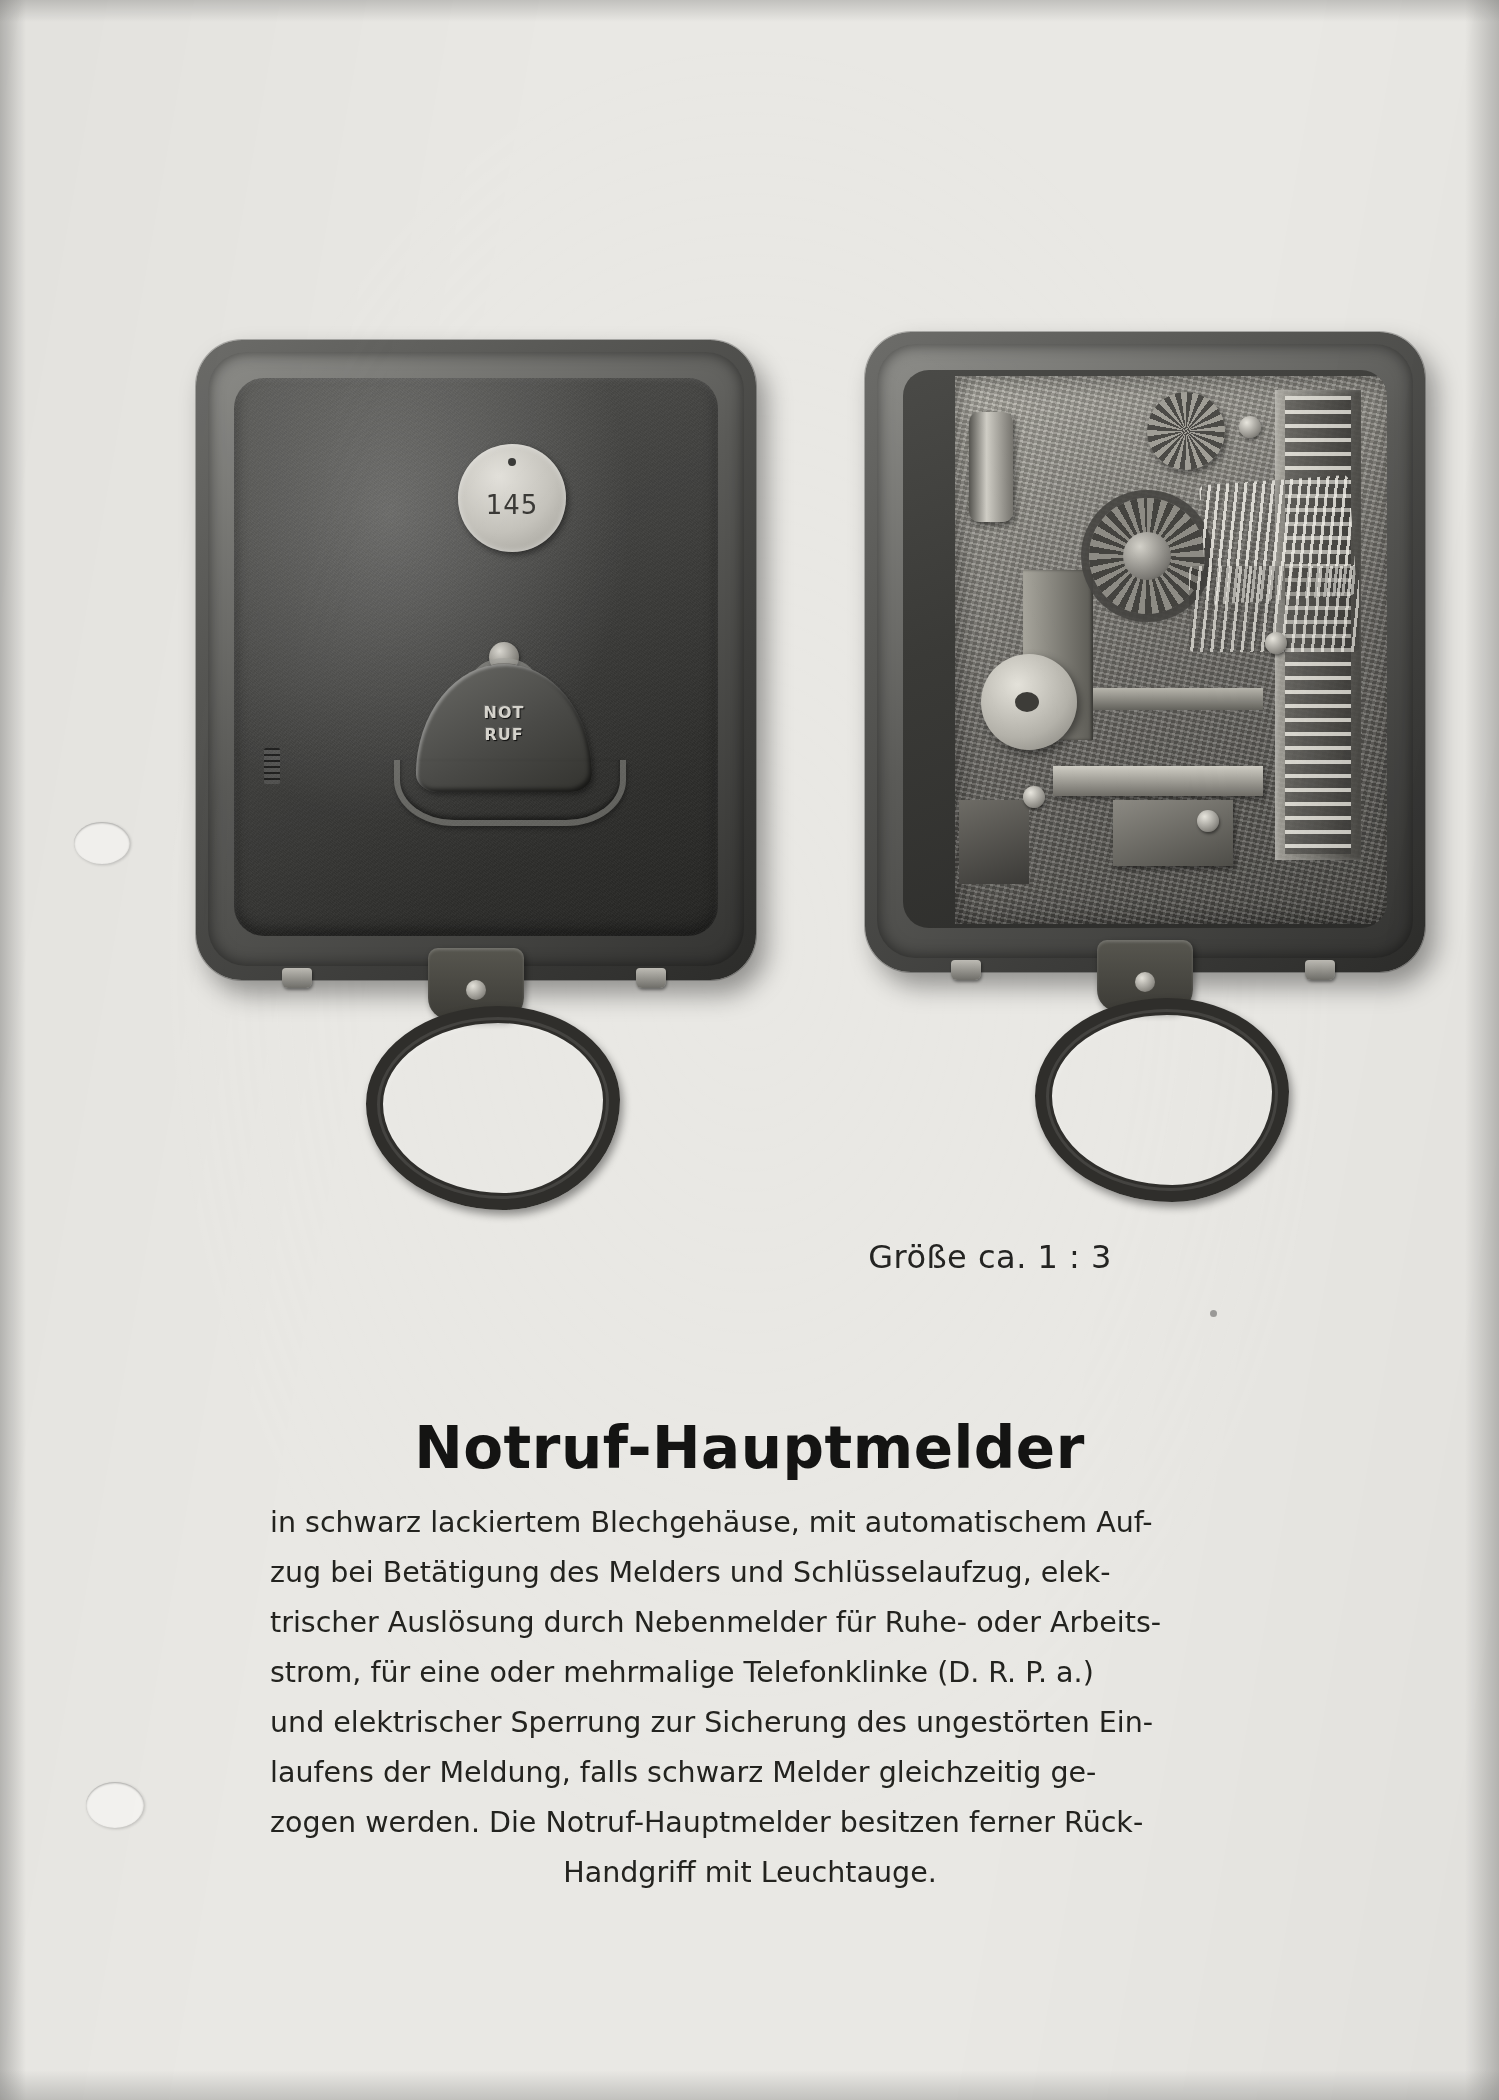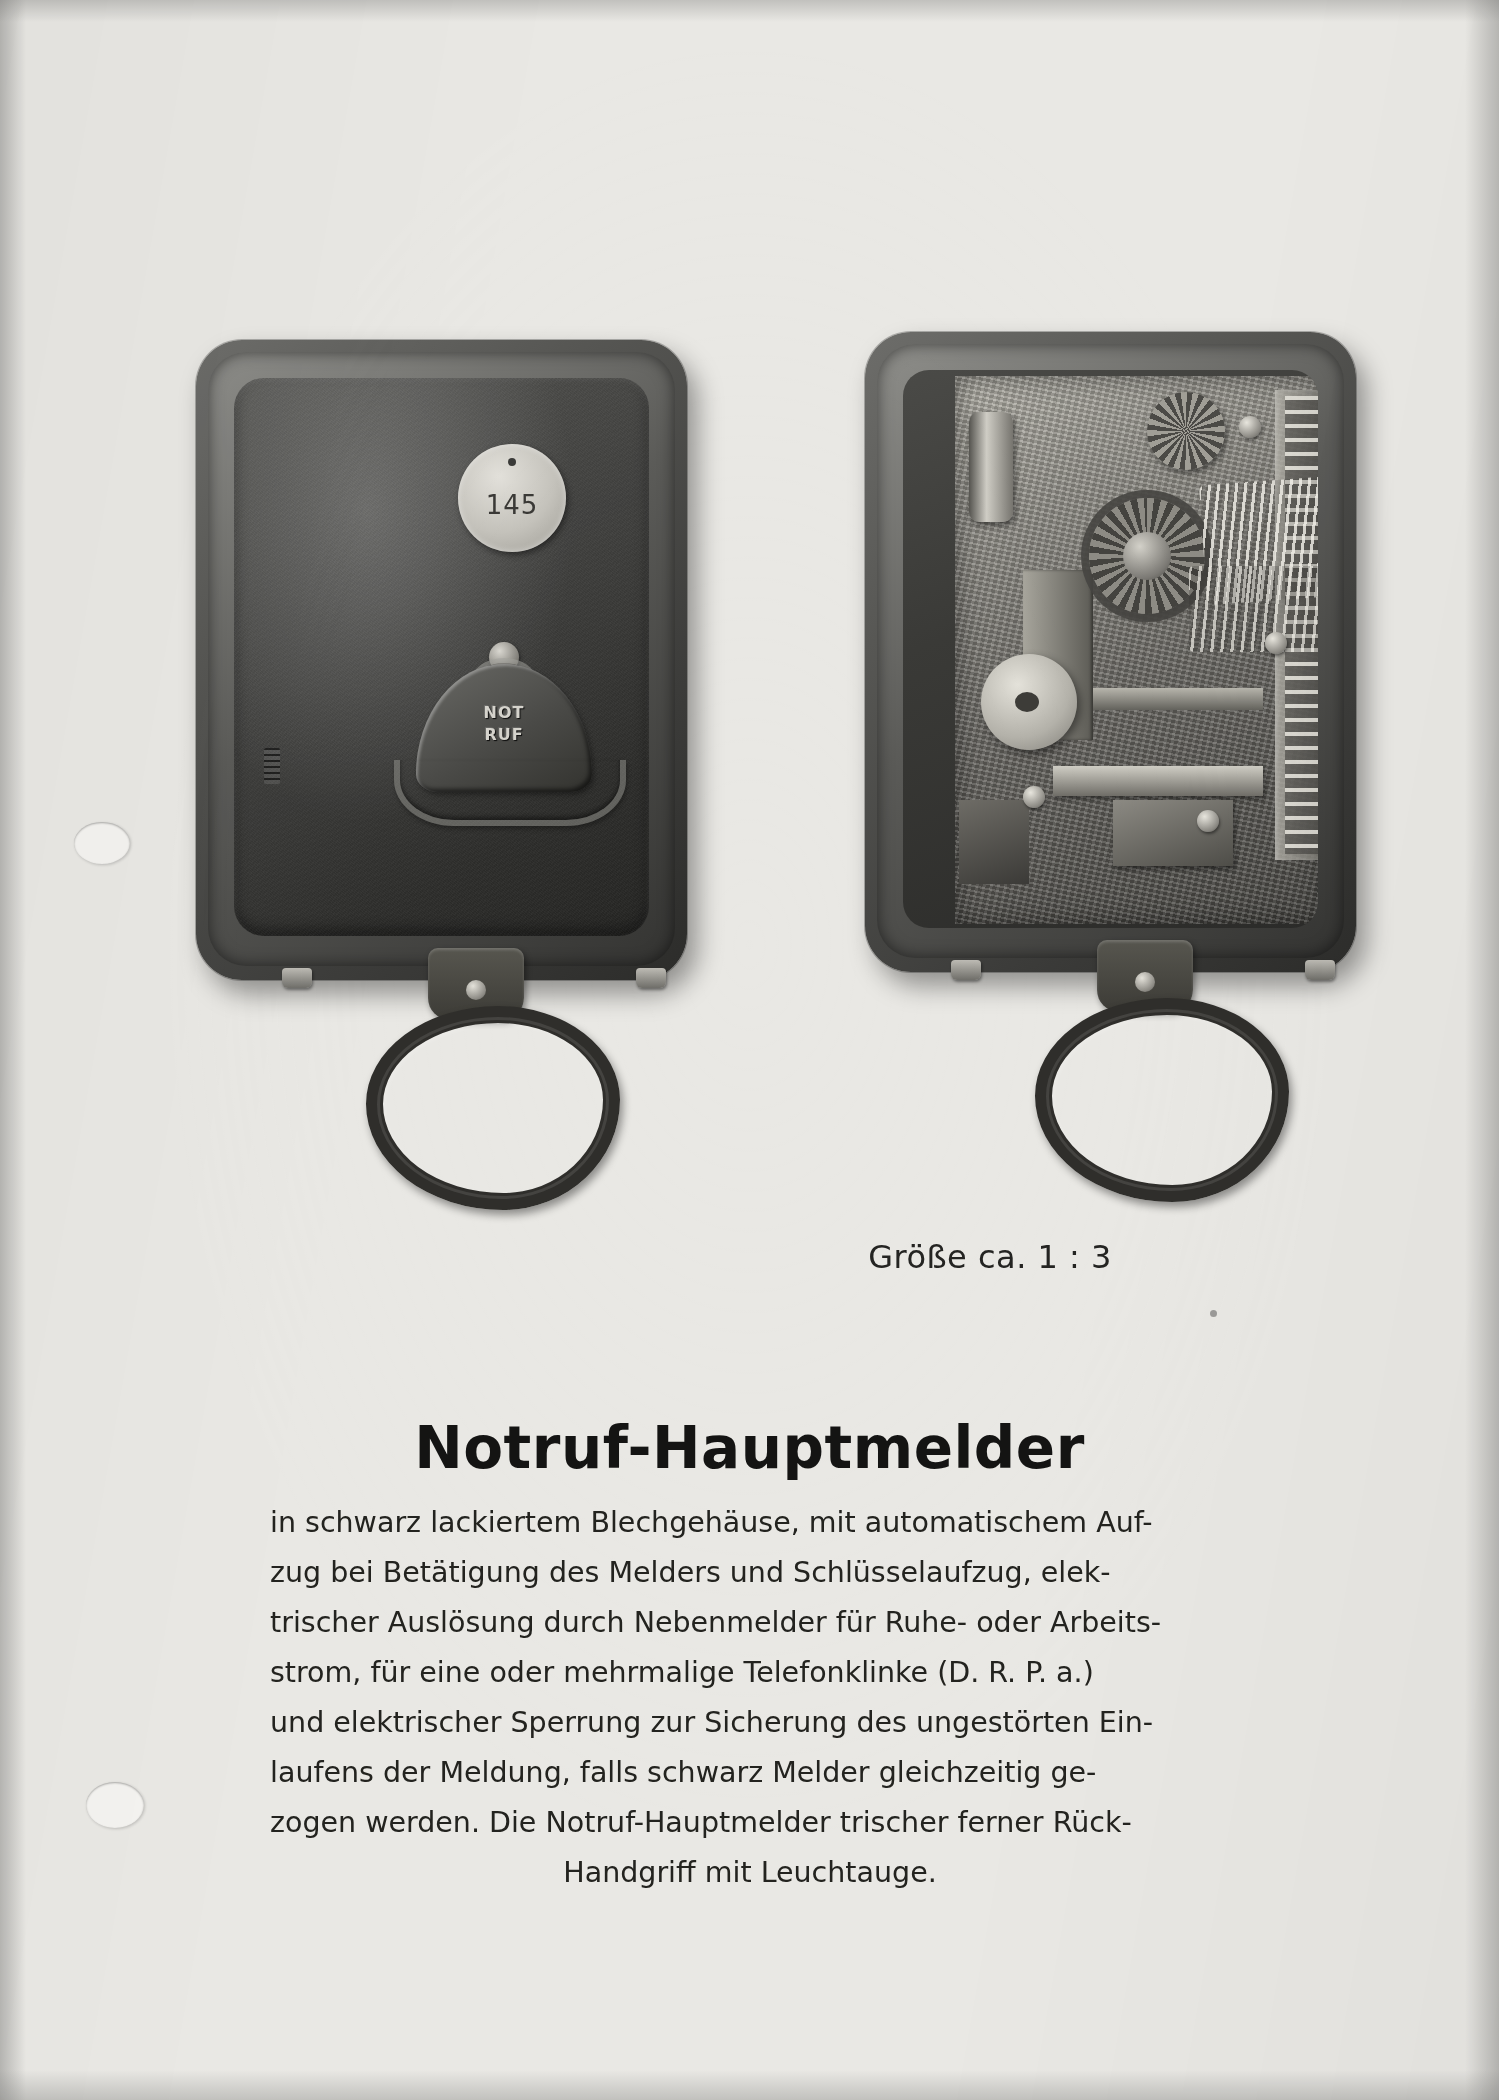--- a/index.html
+++ b/index.html
@@ -78,21 +78,21 @@
     position: absolute;
     width: 560px;
     height: 650px;
   }
   .device.left  { left: 196px; top: 40px; }
   .device.right { left: 865px; top: 32px; }
 
   .case-outer {
     position: absolute;
     left: 0; top: 0;
-    width: 491px;
+    width: 560px;
     height: 640px;
     border-radius: 46px;
     background: linear-gradient(140deg, #6d6d6a 0%, #575754 30%, #3d3d3b 70%, #2c2c2a 100%);
     box-shadow: 10px 14px 26px rgba(0,0,0,0.38), 0 0 0 1px rgba(0,0,0,0.25);
   }
   .case-rim {
     position: absolute;
     left: 12px; top: 12px;
     right: 12px; bottom: 14px;
     border-radius: 38px;
@@ -541,18 +541,18 @@
   <h1 class="title">Notruf-Hauptmelder</h1>
 
   <div class="body">
     <p>
       <span class="ln just">in schwarz lackiertem Blechgehäuse, mit automatischem Auf-</span>
       <span class="ln just">zug bei Betätigung des Melders und Schlüsselaufzug, elek-</span>
       <span class="ln just">trischer Auslösung durch Nebenmelder für Ruhe- oder Arbeits-</span>
       <span class="ln just">strom, für eine oder mehrmalige Telefonklinke (D. R. P. a.)</span>
       <span class="ln just">und elektrischer Sperrung zur Sicherung des ungestörten Ein-</span>
       <span class="ln just">laufens der Meldung, falls schwarz Melder gleichzeitig ge-</span>
-      <span class="ln just">zogen werden. Die Notruf-Hauptmelder trischer ferner Rück-</span>
+      <span class="ln just">zogen werden. Die Notruf-Hauptmelder besitzen ferner Rück-</span>
       <span class="ln center">Handgriff mit Leuchtauge.</span>
     </p>
   </div>
 
 </div>
 
 </body></html>

